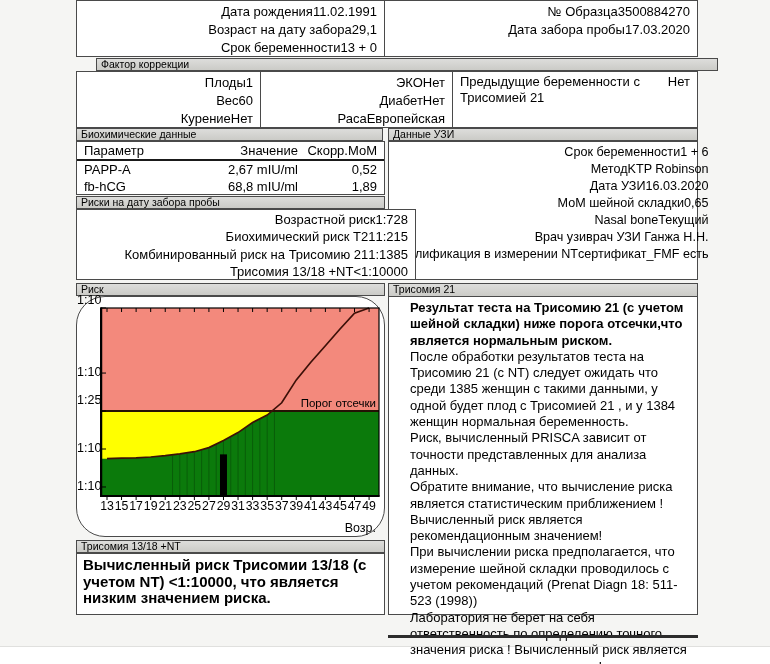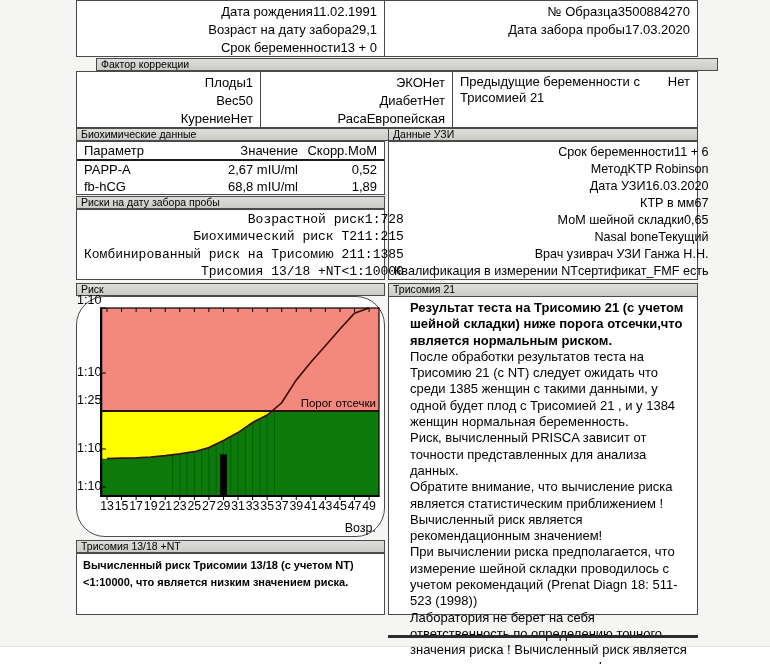--- a/index.html
+++ b/index.html
@@ -27,21 +27,21 @@
   .bio-row{height:17px;}
   .bio-grid .c2,.bio-grid .c3{text-align:right;white-space:nowrap;}
   .uzi-rows{display:grid;grid-auto-rows:17.1px;padding-top:1px;}
   .uzi-rows .row{font-size:12.6px;padding:0 5px;}
   .risk-rows{display:grid;grid-auto-rows:17.3px;padding-top:1px;}
   .ylab{position:absolute;left:0;width:21px;text-align:right;font-size:12.5px;}
   .vozr{position:absolute;right:8px;top:224px;font-size:12.5px;padding-left:36px;}
   .t21text{padding:3px 5px;font-size:13px;line-height:16.3px;}
   .t21text p{margin:0;}
   .t21text p.lead{font-weight:bold;}
-  .t1318text{padding:3px 6px;font-size:11px;line-height:16.5px;font-weight:bold;}
+  .t1318text{padding:3px 6px;font-size:15px;line-height:16.5px;font-weight:bold;}
   .thickline{position:absolute;left:388px;top:635px;width:310px;height:3px;background:#2c2c2c;}
 </style>
 </head>
 <body>
 
 <div class="page">
   <div class="paper"></div>
 
   <div class="box rows-3" style="left:76px;top:0;width:309px;height:57px;">
     <div class="row">
@@ -72,21 +72,21 @@
   <div class="secbar" style="left:76px;top:58px;width:622px;height:13px;margin-left:20px;">Фактор коррекции</div>
   <div class="box" style="left:76px;top:71px;width:622px;height:57px;">
     <div class="cellgrid">
       <div class="cell rows-3">
         <div class="row">
           <span class="lbl">Плоды</span>
           <span class="val">1</span>
         </div>
         <div class="row">
           <span class="lbl">Вес</span>
-          <span class="val">50</span>
+          <span class="val">60</span>
         </div>
         <div class="row">
           <span class="lbl">Курение</span>
           <span class="val">Нет</span>
         </div>
       </div>
       <div class="cell rows-3">
         <div class="row">
           <span class="lbl">ЭКО</span>
           <span class="val">Нет</span>
@@ -100,21 +100,21 @@
           <span class="val">Европейская</span>
         </div>
       </div>
       <div class="cell">
         <span class="prevpreg">Предыдущие беременности с Трисомией 21</span>
         <span class="prevpreg-val">Нет</span>
       </div>
     </div>
   </div>
 
-  <div class="secbar" style="left:76px;top:128px;width:336px;height:13px;">Биохимические данные</div>
+  <div class="secbar" style="left:76px;top:128px;width:307px;height:13px;">Биохимические данные</div>
   <div class="box" style="left:76px;top:141px;width:309px;height:54px;">
     <div class="bio-grid bio-head">
       <span class="c1">Параметр</span>
       <span class="c2">Значение</span>
       <span class="c3">Скорр.МоМ</span>
     </div>
     <div class="bio-grid bio-row">
       <span class="c1">PAPP-A</span>
       <span class="c2">2,67 mIU/ml</span>
       <span class="c3">0,52</span>
@@ -123,54 +123,50 @@
       <span class="c1">fb-hCG</span>
       <span class="c2">68,8 mIU/ml</span>
       <span class="c3">1,89</span>
     </div>
   </div>
 
   <div class="secbar" style="left:388px;top:128px;width:310px;height:13px;">Данные УЗИ</div>
   <div class="box uzi-rows" style="left:388px;top:141px;width:310px;height:139px;">
     <div class="row">
       <span class="lbl">Срок беременности</span>
-      <span class="val">11 + 6</span>
+      <span class="val">1 + 6</span>
       </div>
     <div class="row">
       <span class="lbl">Метод</span>
       <span class="val">KTP Robinson</span>
       </div>
     <div class="row">
       <span class="lbl">Дата УЗИ</span>
       <span class="val">16.03.2020</span>
       </div>
     <div class="row">
-      <span class="lbl">КТР в мм</span>
-      <span class="val">67</span>
-      </div>
-    <div class="row">
       <span class="lbl">МоМ шейной складки</span>
       <span class="val">0,65</span>
       </div>
     <div class="row">
       <span class="lbl">Nasal bone</span>
       <span class="val">Текущий</span>
       </div>
     <div class="row">
       <span class="lbl">Врач узи</span>
       <span class="val">врач УЗИ Ганжа Н.Н.</span>
       </div>
     <div class="row">
       <span class="lbl">Квалификация в измерении NT</span>
       <span class="val">сертификат_FMF есть</span>
       </div>
   </div>
 
   <div class="secbar" style="left:76px;top:196px;width:309px;height:13px;">Риски на дату забора пробы</div>
-  <div class="box risk-rows" style="left:76px;top:209px;width:309px;height:71px;font-family:Liberation Mono, monospace;">
+  <div class="box risk-rows" style="left:76px;top:209px;width:340px;height:71px;">
     <div class="row">
       <span class="lbl">Возрастной риск</span>
       <span class="val">1:728</span>
       </div>
     <div class="row">
       <span class="lbl">Биохимический риск Т21</span>
       <span class="val">1:215</span>
       </div>
     <div class="row">
       <span class="lbl">Комбинированный риск на Трисомию 21</span>

